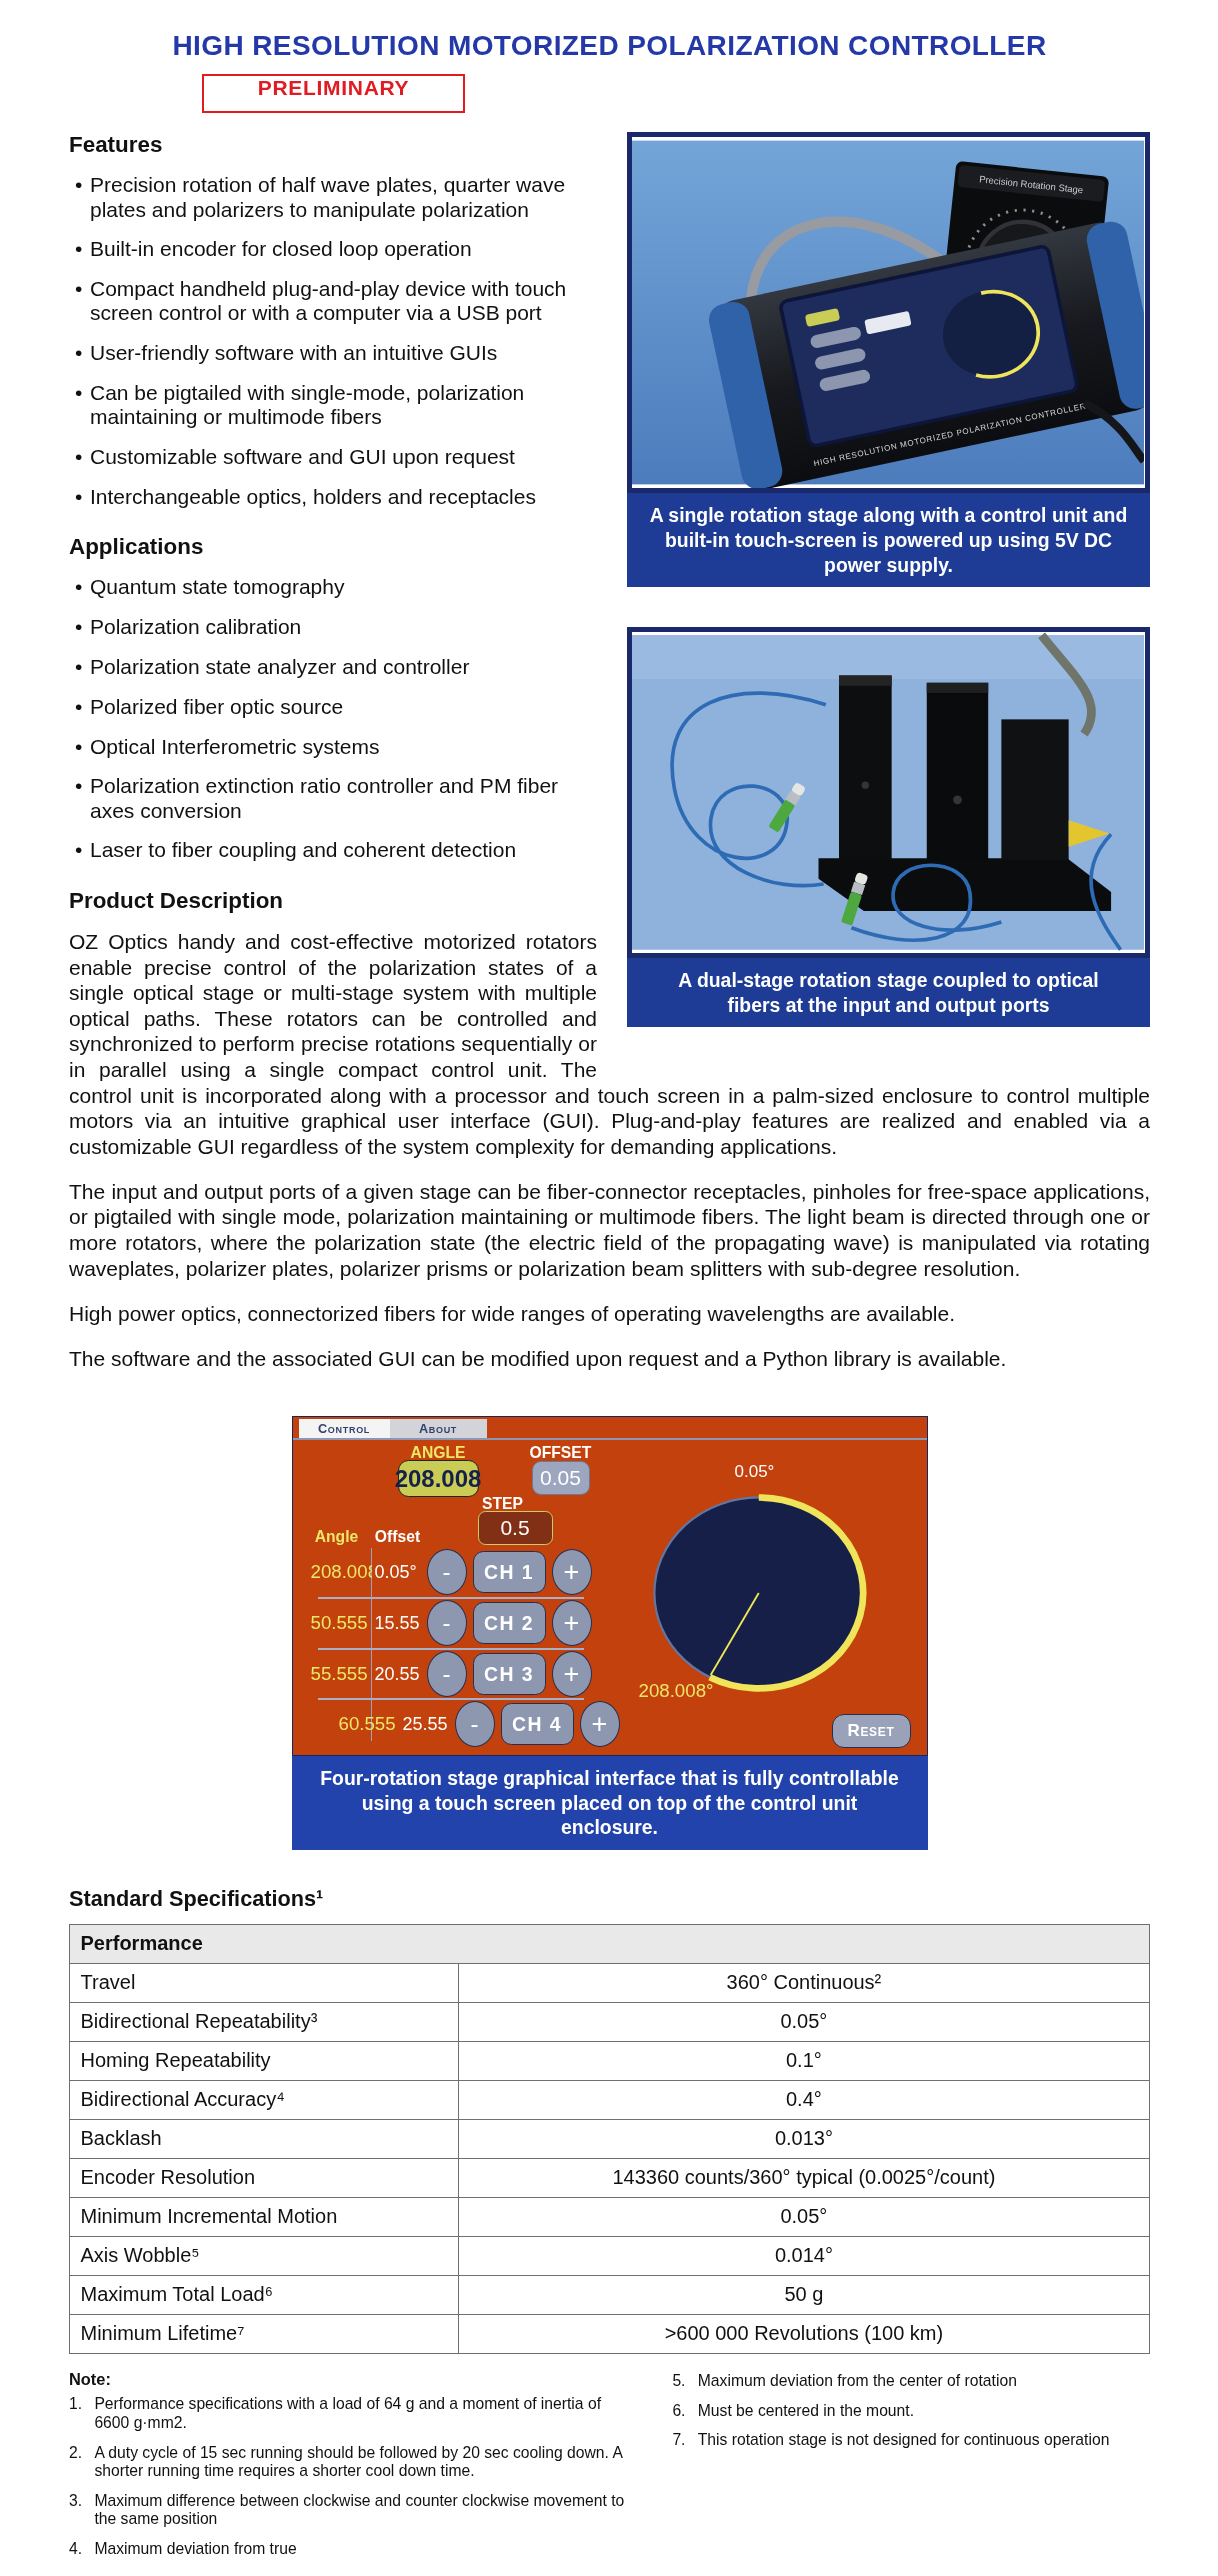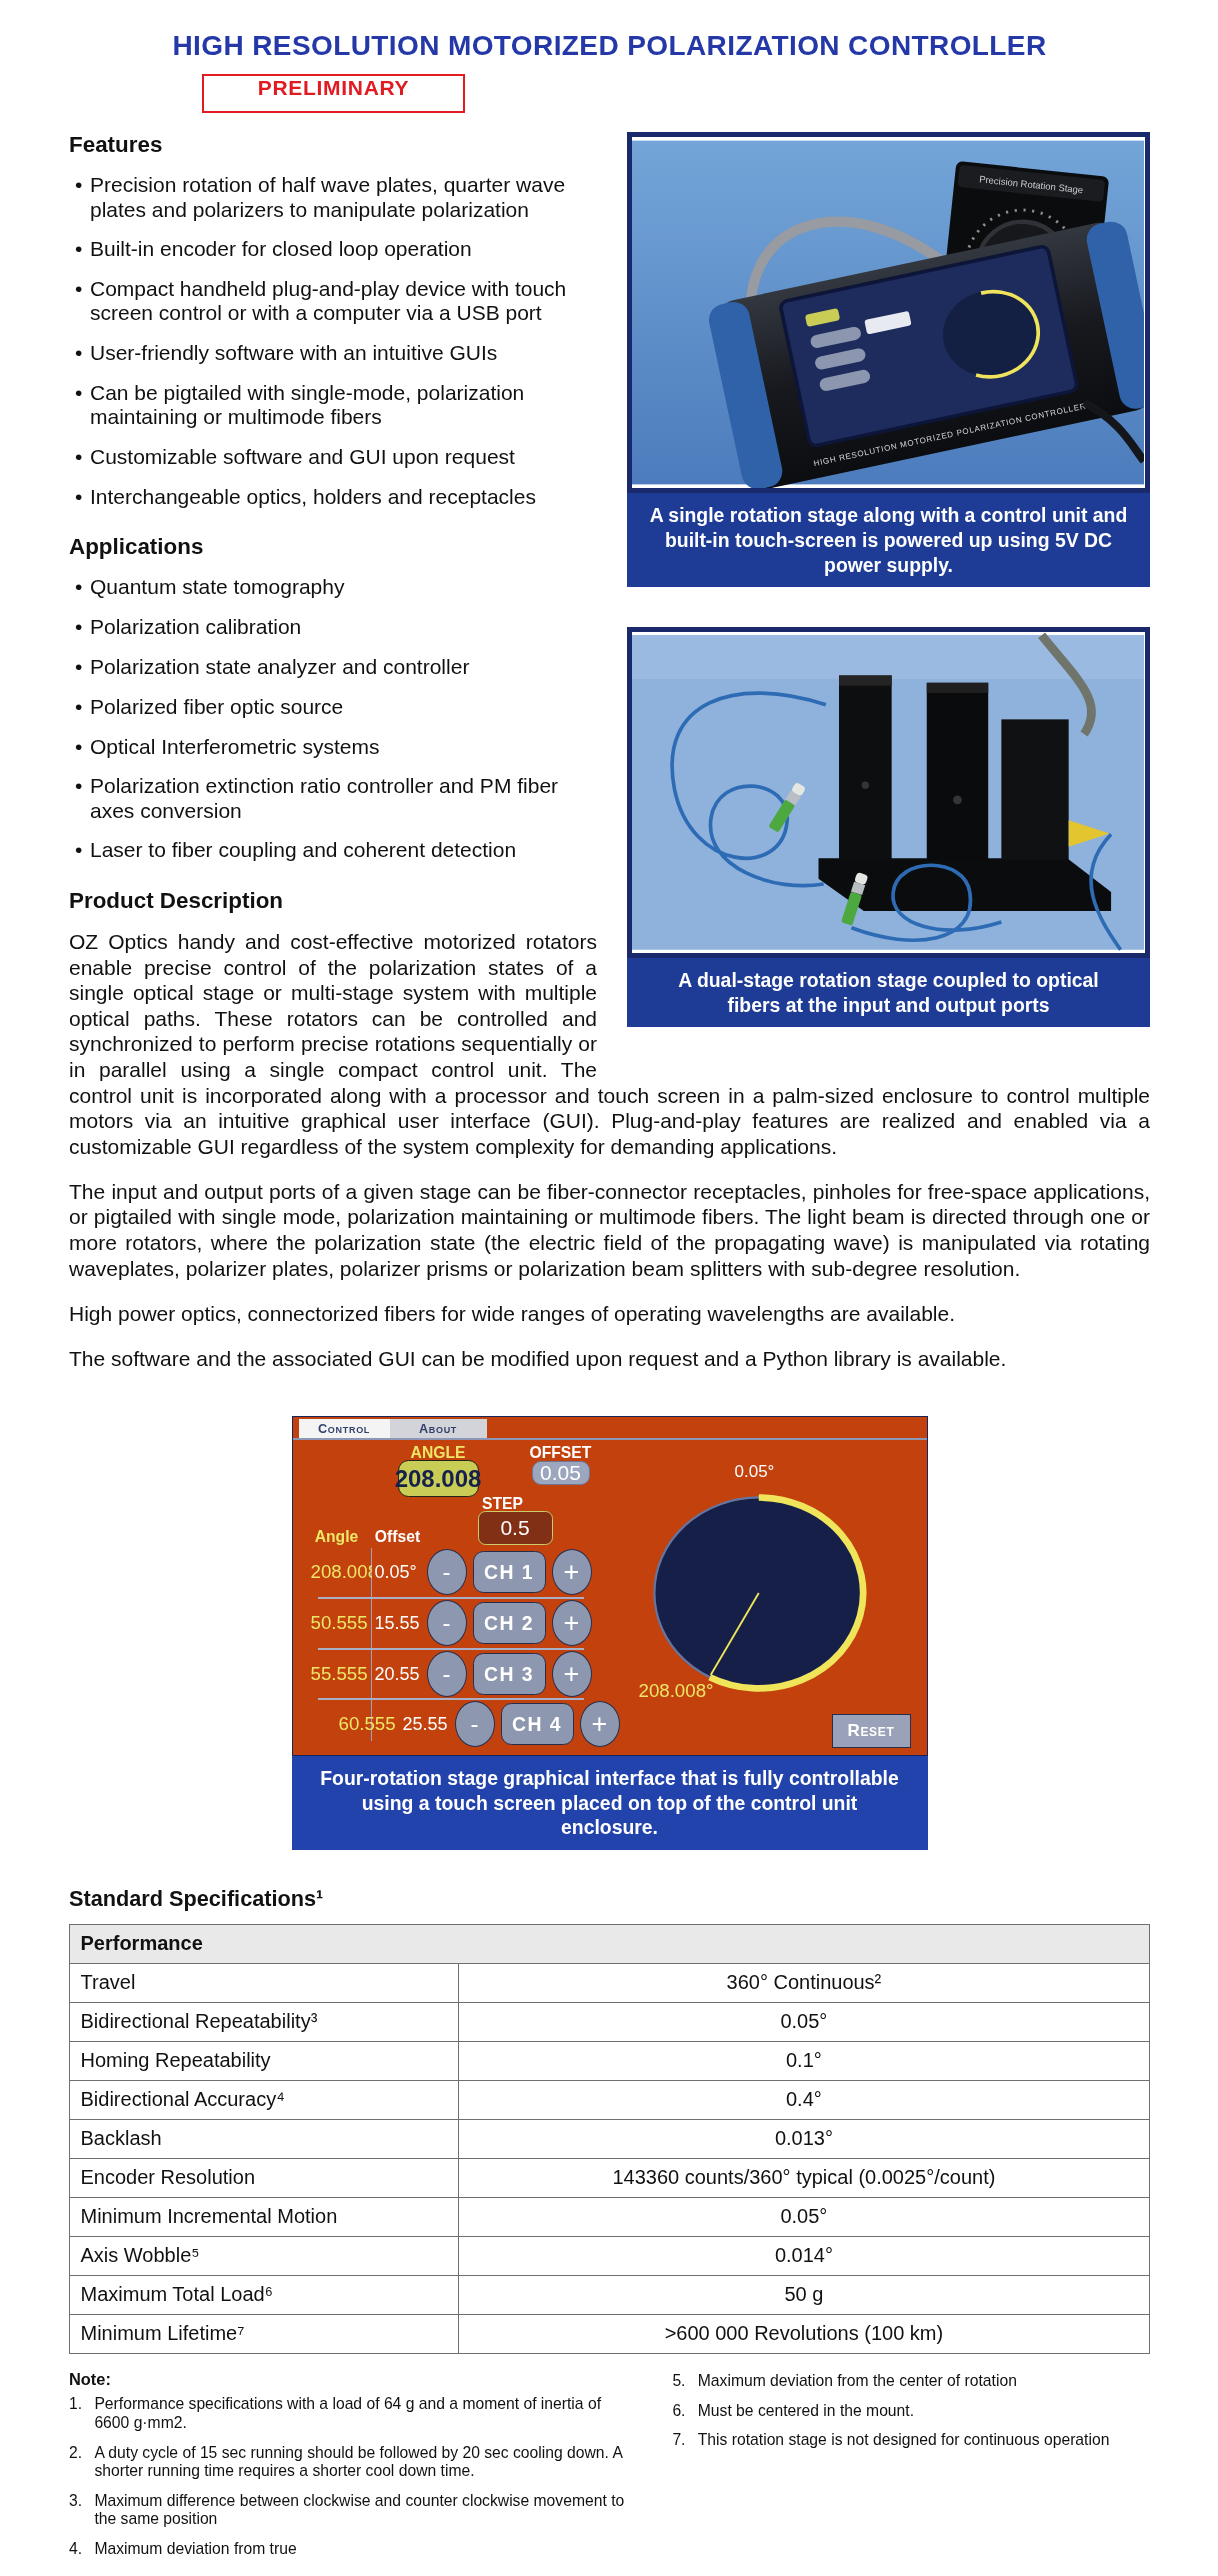--- a/index.html
+++ b/index.html
@@ -34,39 +34,39 @@
   .tab { position:absolute; top:2.2px; height:18.7px; display:flex; align-items:center; justify-content:center;
          font-variant:small-caps; font-weight:bold; font-size:12.7px; letter-spacing:0.7px; color:#33406B; }
   .tab-control { left:6px; width:91px; background:#F4F4F4; }
   .tab-about { left:97px; width:97px; background:#D3D4D9; }
   .tab-rule { position:absolute; top:21px; left:0; right:0; height:1.5px; background:#8C96B5; }
   .g-lbl { position:absolute; font-weight:bold; font-size:15.7px; color:#fff; text-align:center; }
   .g-lbl.yellow { color:#EDE768; }
   .angle-box { position:absolute; left:105px; top:43px; width:81px; height:37px; background:#C9CD55;
                border:1.5px solid #20261C; border-radius:10.5px; color:#16204A; font-size:24px; font-weight:bold;
                display:flex; align-items:center; justify-content:center; }
-  .offset-box { position:absolute; left:239px; top:44px; width:58px; height:24px; background:#9CA6BE;
+  .offset-box { position:absolute; left:239px; top:44px; width:58px; height:34px; background:#9CA6BE;
                 border:0.7px solid #6F7890; border-radius:9px; color:#fff; font-size:21px;
                 display:flex; align-items:center; justify-content:center; }
   .step-box { position:absolute; left:185px; top:94px; width:75px; height:34px; background:rgba(8,14,40,0.35);
               border:1.5px solid #C9CD6A; border-radius:7.5px; color:#fff; font-size:21px;
               display:flex; align-items:center; justify-content:center; }
   .vdiv { position:absolute; left:78px; top:131px; width:1.5px; height:193px; background:#9AA2BE; }
   .hdiv { position:absolute; left:25.4px; width:266px; height:1.5px; background:#A8B0C8; }
   .g-row { position:absolute; left:18px; width:293px; height:46px; display:flex; align-items:center; }
   .g-angle { width:61px; color:#EDE768; font-size:18.7px; white-space:nowrap; overflow:hidden; }
   .g-offset { width:55px; color:#fff; font-size:18px; padding-left:3px; }
   .g-btn { background:#8E97B0; border:1.5px solid #272D4D; color:#fff; display:flex; align-items:center;
            justify-content:center; cursor:pointer; }
   .g-minus, .g-plus { width:40px; height:46px; border-radius:50%; font-size:24px; margin-right:6px; }
   .g-plus { margin-right:0; font-weight:normal; font-size:27px; }
   .g-ch { width:73px; height:42px; border-radius:10.5px; font-size:19.4px; font-weight:bold; letter-spacing:1.5px; margin-right:6px; }
   .dial-top { position:absolute; left:442px; top:45px; color:#fff; font-size:17px; }
   .dial-ang { position:absolute; left:346px; top:263px; color:#EDE768; font-size:18.7px; }
-  .reset-btn { position:absolute; left:539px; top:297px; width:79px; height:34px; border-radius:0;
+  .reset-btn { position:absolute; left:539px; top:297px; width:79px; height:34px; border-radius:12px;
                background:#99A2B8; border:1.5px solid #272D4D; color:#fff; font-size:17px; font-weight:bold;
                font-variant:small-caps; letter-spacing:0.7px; display:flex; align-items:center; justify-content:center;
                cursor:pointer; }
   .gui-caption { background:#2243AC; }
 
   
   .spec-head { margin-top:36px; font-size:21.7px; font-weight:bold; }
   table.spec { width:100%; border-collapse:collapse; margin-top:12px; border:1.5px solid #3A3A3A; }
   table.spec td { border:0.7px solid #6F6F6F; font-size:20px; height:39px; }
   table.spec td.lab { width:36%; padding-left:10.5px; }

